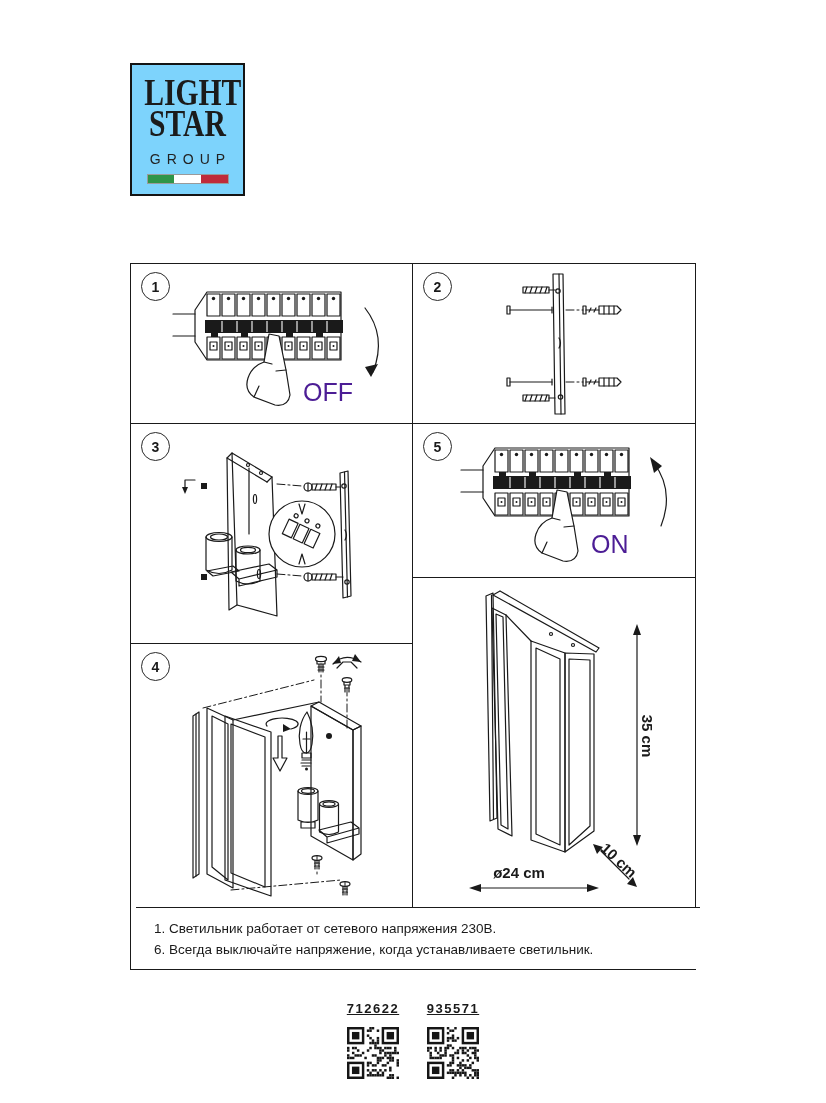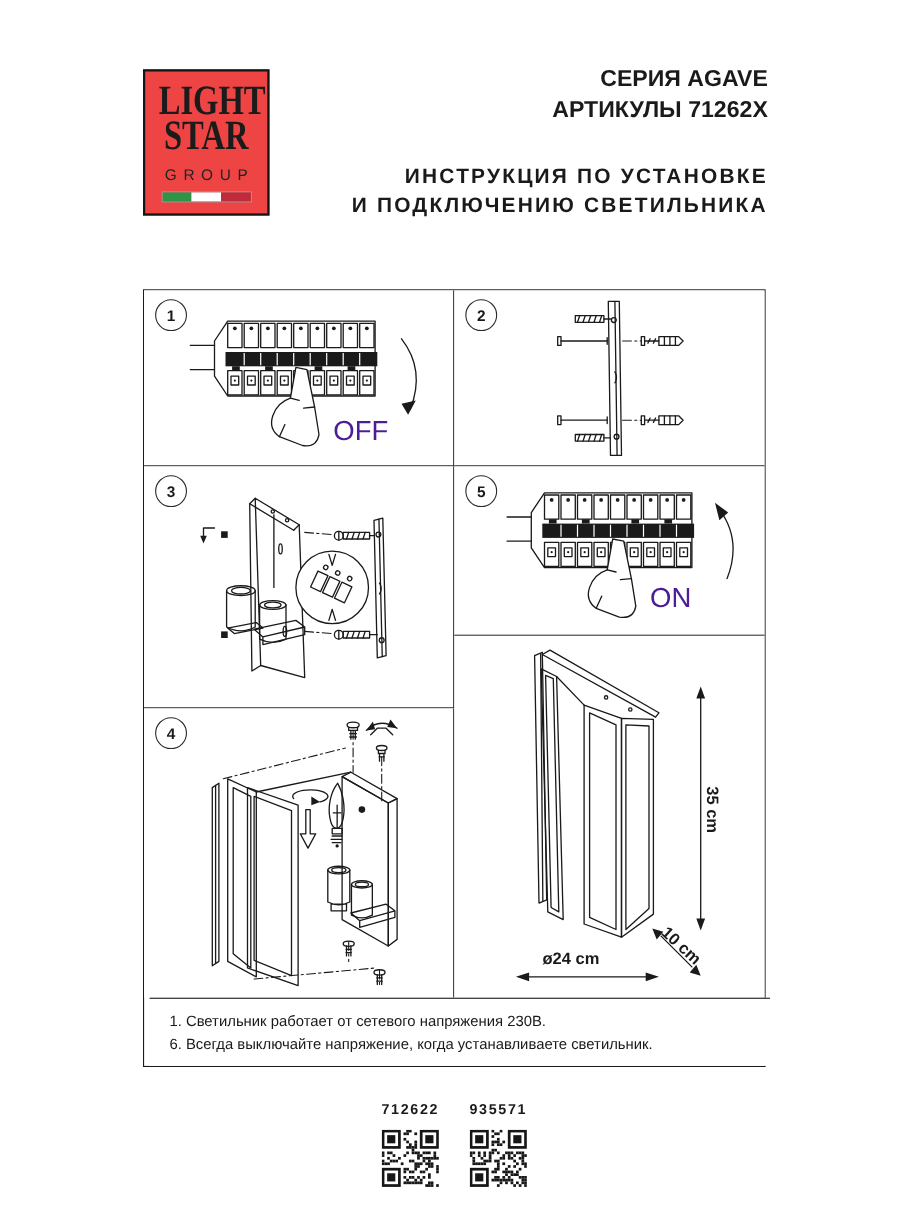--- a/index.html
+++ b/index.html
@@ -1,20 +1,20 @@
 <!DOCTYPE html>
 <html><head>
 <meta charset="utf-8">
 <style>
   html,body{margin:0;padding:0;background:#fff;}
   .sheet{position:relative;width:826px;height:1103px;background:#fff;overflow:hidden;
          font-family:"Liberation Sans",sans-serif;color:#1a1a1a;}
   
   .logo{position:absolute;left:130px;top:63px;width:115px;height:133px;border:2px solid #141414;
-        box-sizing:border-box;text-align:center;padding-top:12px;background:#ef4444;}
+        box-sizing:border-box;text-align:center;padding-top:12px;background:#7dd3fc;}
   .logo-word{font-family:"Liberation Serif",serif;font-weight:bold;font-size:38px;line-height:31px;
              transform:scaleX(.78);color:#1b1b1b;}
   .logo-group{font-size:14px;letter-spacing:6px;margin-top:12px;margin-left:6px;color:#222;}
   .flag{width:80px;height:8px;margin:7px auto 0;border:1px solid #9a9a9a;display:flex;box-sizing:content-box;}
   .flag span{flex:1;}
   .fg{background:#2e9548;} .fw{background:#ffffff;} .fr{background:#bf2b3a;}
   .titleblock{position:absolute;right:128px;top:58px;text-align:right;white-space:nowrap;}
   .t1{font-size:21px;font-weight:bold;line-height:28px;}
   .t2{font-size:19px;font-weight:bold;letter-spacing:2px;line-height:27px;}
   .t2.first{margin-top:33px;}
@@ -35,21 +35,21 @@
            font-size:14px;font-weight:bold;background:#fff;z-index:2;}
   .diagram{position:absolute;display:block;}
   .switchlabel{position:absolute;font-size:25px;color:#4c1d95;}
   .off{left:172px;top:114px;} .on{left:178px;top:106px;}
   .dim{position:absolute;font-weight:bold;font-size:15px;white-space:nowrap;}
   .dimH{left:234px;top:158px;transform:translate(-50%,-50%) rotate(90deg);}
   .dimW{left:106px;top:294px;transform:translate(-50%,-50%);}
   .dimD{left:206px;top:282px;transform:translate(-50%,-50%) rotate(43deg);}
   
   .codes{position:absolute;left:130px;top:1001px;width:566px;display:flex;justify-content:center;gap:26px;}
-  .codecol{display:flex;flex-direction:column;align-items:center;width:54px;}
+  .codecol{display:flex;flex-direction:column;align-items:center;width:54px;text-decoration:underline;}
   .codelabel{font-size:13px;font-weight:bold;letter-spacing:1.5px;white-space:nowrap;}
   .qr{margin-top:11px;}
   
   .ln{fill:none;stroke:#1a1a1a;stroke-width:1.2;stroke-linecap:round;stroke-linejoin:round;}
   .fl{fill:#1a1a1a;stroke:none;}
   .wh{fill:#fff;stroke:#1a1a1a;stroke-width:1.2;stroke-linejoin:round;}
   .dd{fill:none;stroke:#1a1a1a;stroke-width:1;stroke-dasharray:8 3 2 3;}
   .hw{fill:none;stroke:#fff;stroke-width:1.1;}
 </style>
 </head>
@@ -61,26 +61,20 @@
     <div class="logo-word">LIGHT</div>
     <div class="logo-word">STAR</div>
     <div class="logo-group">GROUP</div>
     <div class="flag">
       <span class="fg"></span>
         <span class="fw"></span>
         <span class="fr"></span>
     </div>
   </div>
 
-  <div class="titleblock">
-    <div class="t1">СЕРИЯ AGAVE</div>
-    <div class="t1">АРТИКУЛЫ 71262X</div>
-    <div class="t2 first">ИНСТРУКЦИЯ ПО УСТАНОВКЕ</div>
-    <div class="t2">И ПОДКЛЮЧЕНИЮ СВЕТИЛЬНИКА</div>
-  </div>
 
   <div class="grid">
 
     <div class="cell p1">
       <div class="stepnum">1</div>
       <svg class="diagram" style="left:38px;top:16px" width="230" height="155" viewBox="0 0 230 155">
         <defs>
           <g id="mod1" class="ln">
             <rect x="0" y="0" width="13" height="22"></rect>
               <circle cx="6.5" cy="4.5" r="1.7" class="fl"></circle>

